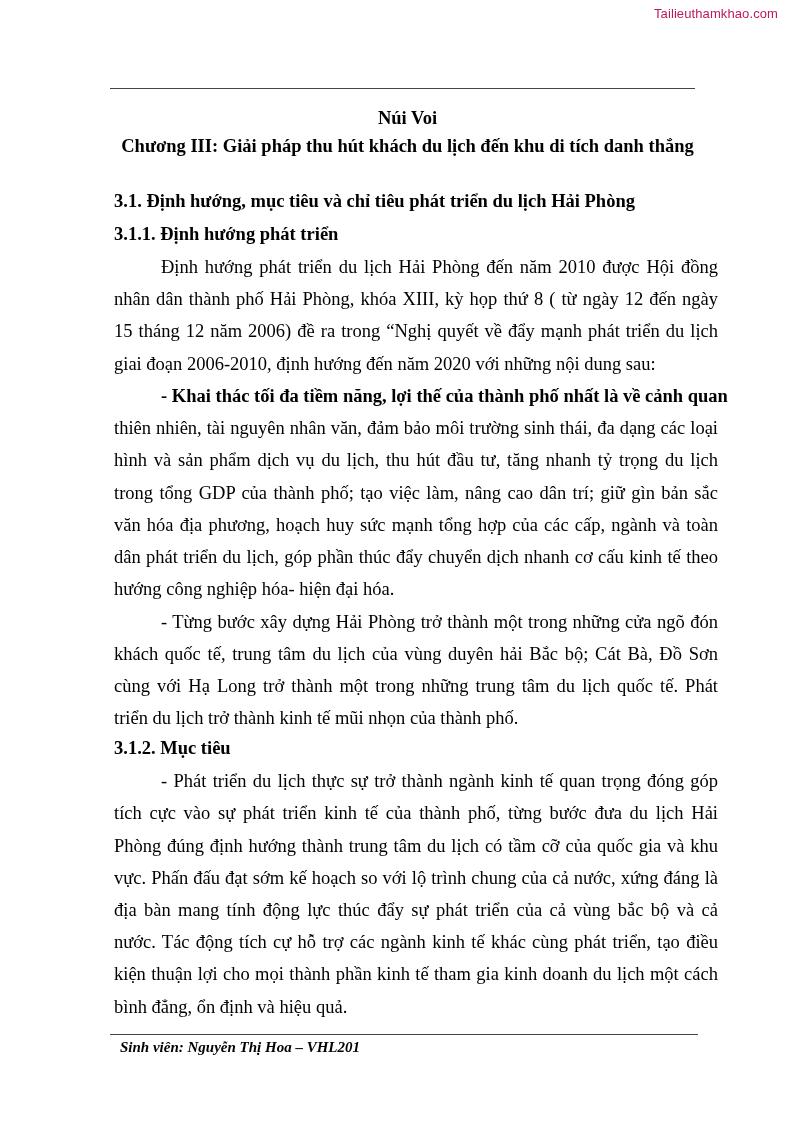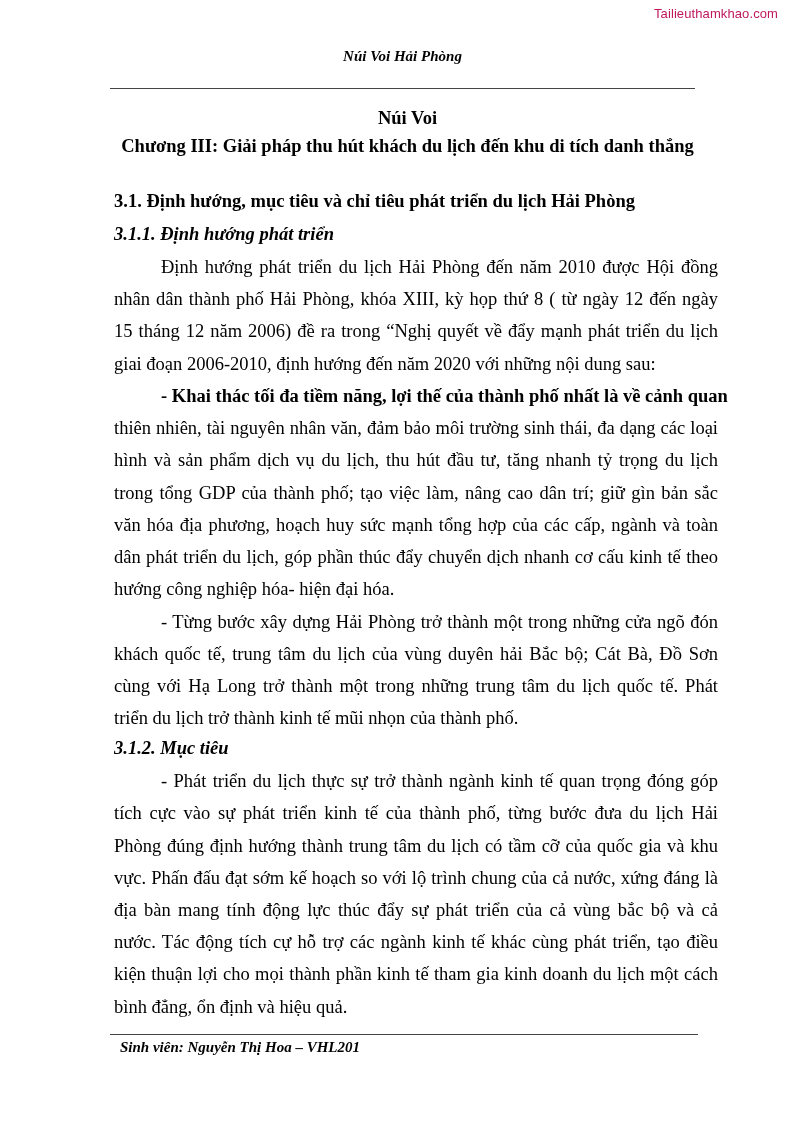--- a/index.html
+++ b/index.html
@@ -10,33 +10,32 @@
     .header { position: absolute; top: 47px; left: 110px; width: 585px; text-align: center;
               font-style: italic; font-weight: bold; font-size: 15px; line-height: 19px; }
     .header-rule { position: absolute; top: 88px; left: 110px; width: 585px; height: 0;
                    border-top: 1px solid #444; }
     .chapter-title { position: absolute; top: 104px; left: 110px; width: 595px; text-align: center;
                      font-weight: bold; font-size: 18.5px; line-height: 28px; }
     .line { position: absolute; left: 114px; width: 604px; font-size: 18.5px; white-space: nowrap;
             line-height: 22px; }
     .justify { text-align: justify; text-align-last: justify; }
     .h2 { font-weight: bold; }
-    .h3 { font-weight: bold; font-style: italic; }
+    .h3 { font-weight: bold; }
     .footer-rule { position: absolute; top: 1034px; left: 110px; width: 588px; height: 0;
                    border-top: 1px solid #444; }
     .footer { position: absolute; top: 1038px; left: 112px; font-style: italic; font-weight: bold;
               font-size: 15px; line-height: 19px; margin-left: 8px; }
   </style>
 </head>
 <body>
 
 <div class="watermark">Tailieuthamkhao.com</div>
 
 <div class="header">
-  <div>Núi Voi Hải Phòng</div>
 </div>
 <div class="header-rule"></div>
 
 <div class="chapter-title">
   <div>Núi Voi</div>
   <div>Chương III: Giải pháp thu hút khách du lịch đến khu di tích danh thắng</div>
 </div>
 
 <div class="line h2" style="top:190px;">3.1.  Định hướng, mục tiêu và chỉ tiêu phát triển  du lịch Hải Phòng</div>
 <div class="line h3" style="top:223px;">3.1.1. Định hướng phát triển</div>

